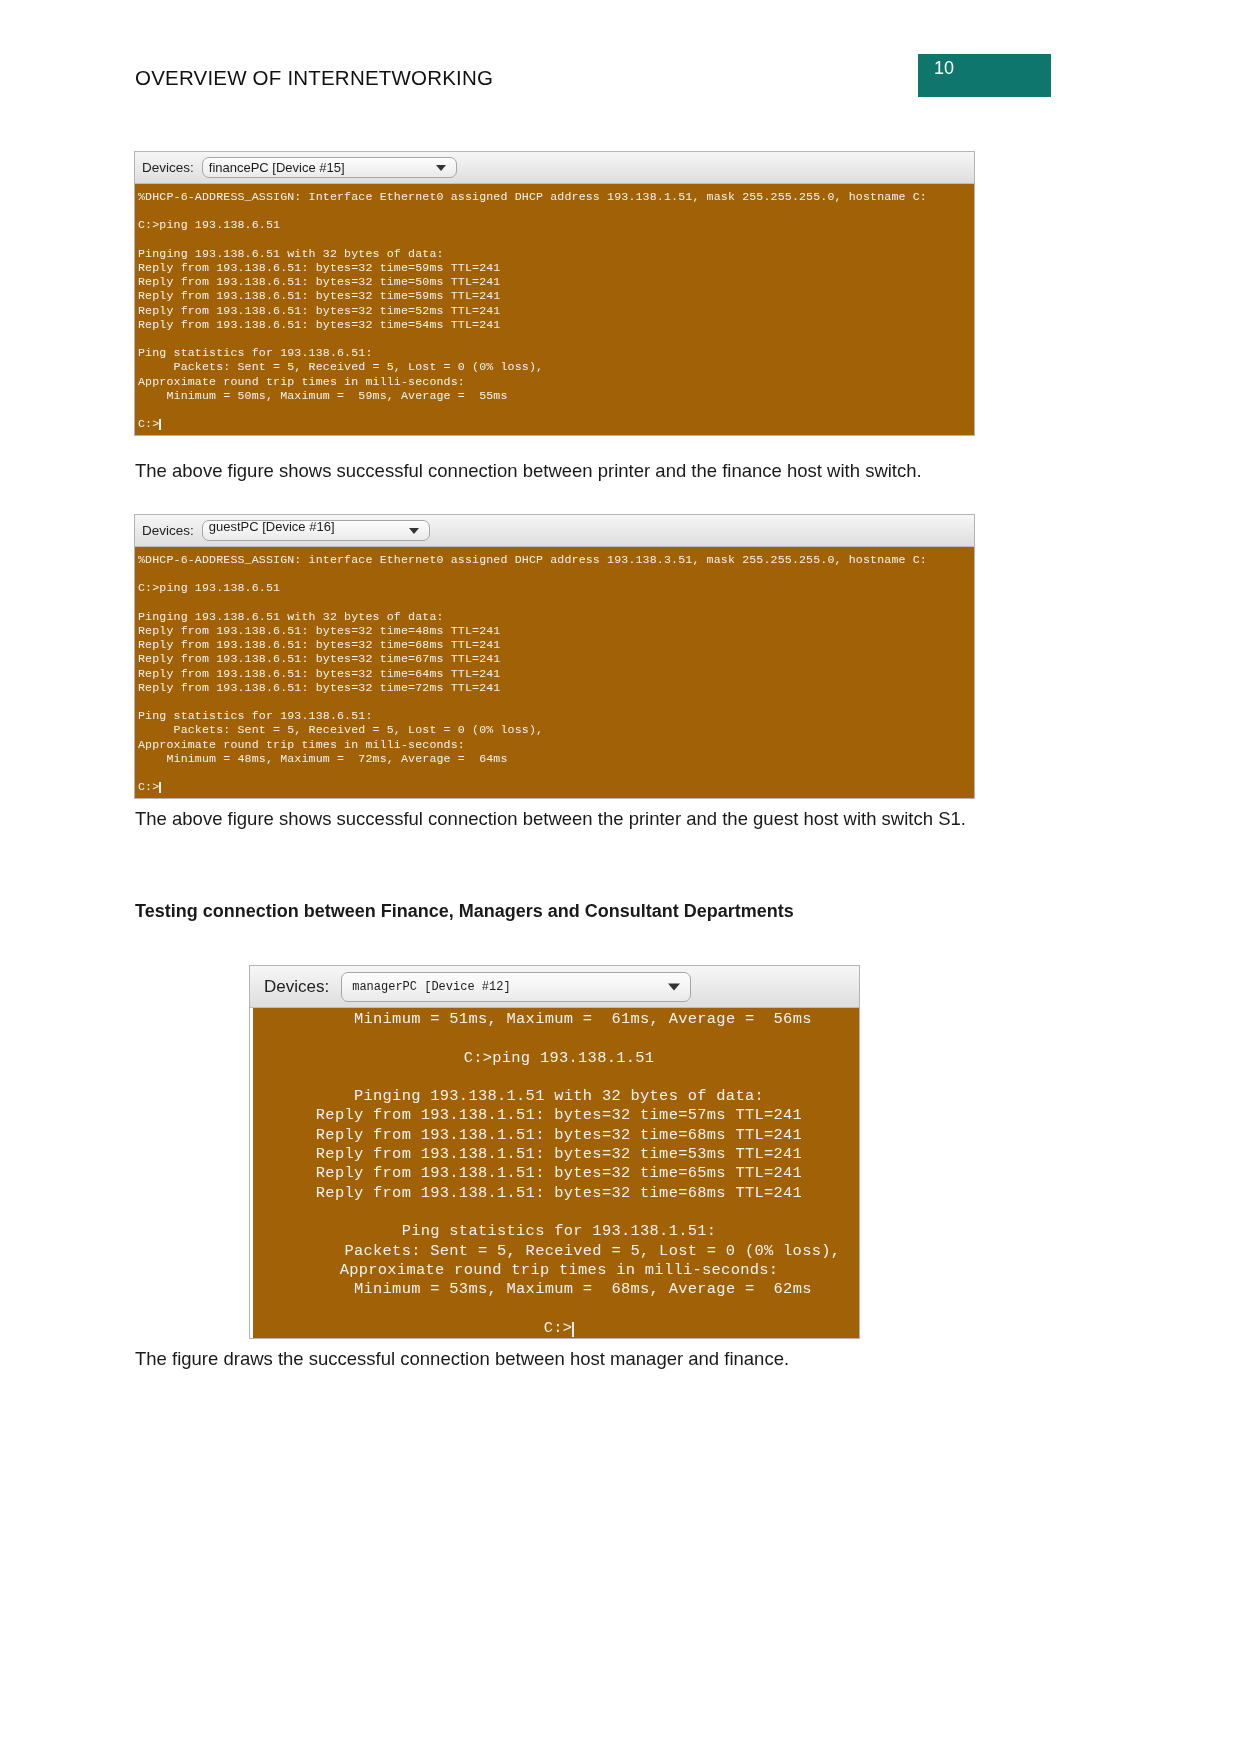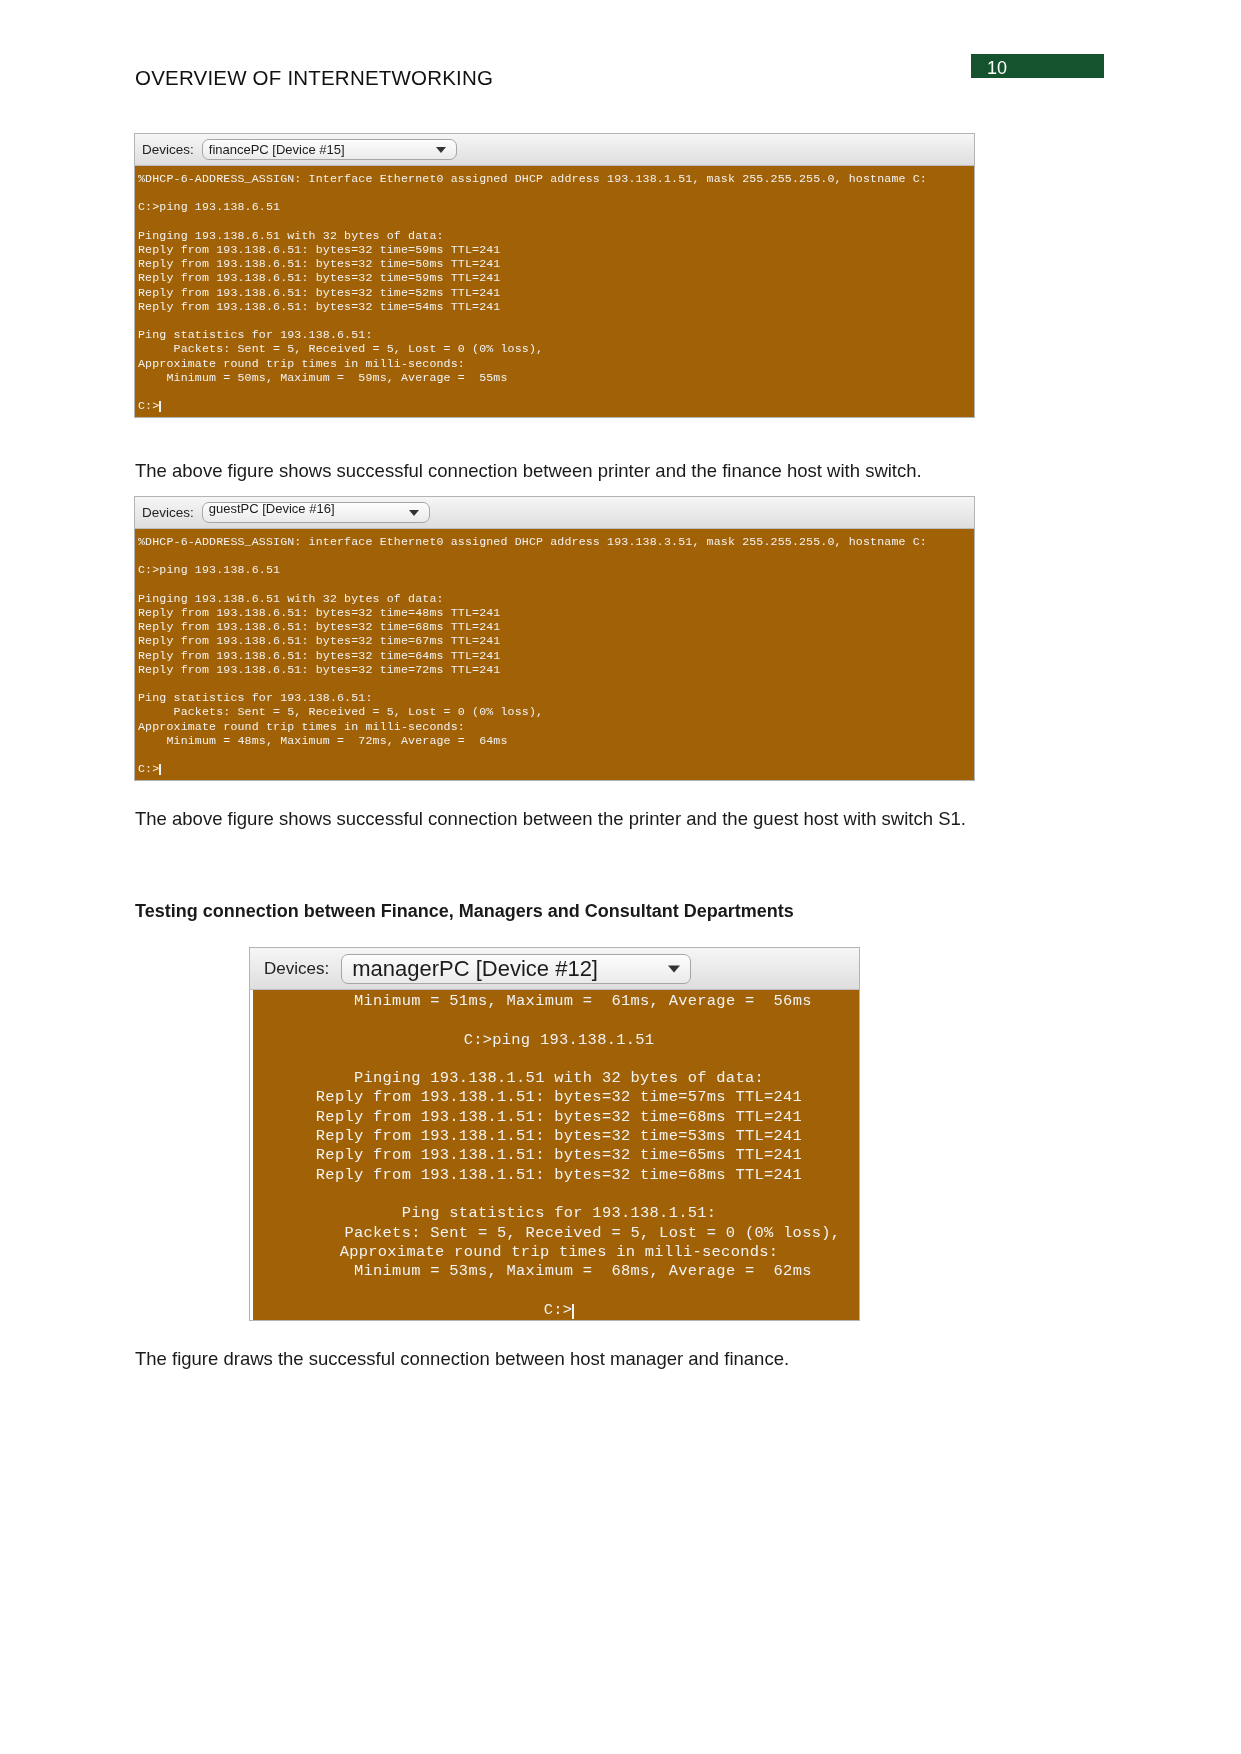--- a/index.html
+++ b/index.html
@@ -36,25 +36,25 @@
     position: absolute;
     left: 135px;
     top: 8px;
     font-size: 20.5px;
     letter-spacing: 0.2px;
     color: #111111;
     white-space: nowrap;
   }
   .page-badge {
     position: absolute;
-    left: 971px;
+    left: 918px;
     top: -4px;
     width: 133px;
-    height: 24px;
-    background: #14532d;
+    height: 43px;
+    background: #0f766e;
   }
   .page-badge-num {
     position: absolute;
     left: 16px;
     top: 3px;
     font-size: 18px;
     color: #ffffff;
     line-height: 22px;
   }
 
@@ -74,20 +74,21 @@
     font-weight: bold;
     font-size: 18px;
   }
 
   
   .pt-window {
     position: absolute;
     box-sizing: border-box;
     border: 1px solid #b4b4b4;
     background: #efefef;
+    margin-top: 18px;
   }
   .pt-devbar {
     display: flex;
     align-items: center;
     box-sizing: border-box;
     background: linear-gradient(to bottom, #f6f6f6 0%, #e9e9e9 55%, #dedede 100%);
     border-bottom: 1px solid #bdbdbd;
   }
   .pt-devlabel {
     color: #222222;
@@ -177,21 +178,21 @@
   
   #win-manager {
     left: 249px;
     top: 947px;
     width: 611px;
     height: 374px;
   }
   #win-manager .pt-devbar { height: 42px; padding-left: 14px; }
   #win-manager .pt-devlabel { font-size: 17px; margin-right: 12px; }
   #win-manager .pt-combo { width: 350px; height: 30px; padding: 0 26px 0 10px; }
-  #win-manager .pt-combo-value { font-size: 22px; }
+  #win-manager .pt-combo-value { font-size: 12px; font-family: Liberation Mono, monospace; }
   #win-manager .pt-screen {
     height: 330px;
     padding: 2px 0 0 6px;
     font-size: 15.4px;
     line-height: 19.3px;
     letter-spacing: 0.3px;
     border-left: 3px solid #ffffff;
     text-align: center;
   }
   #win-manager .pt-caret { border-left-width: 6px; border-right-width: 6px; border-top-width: 7px; }

